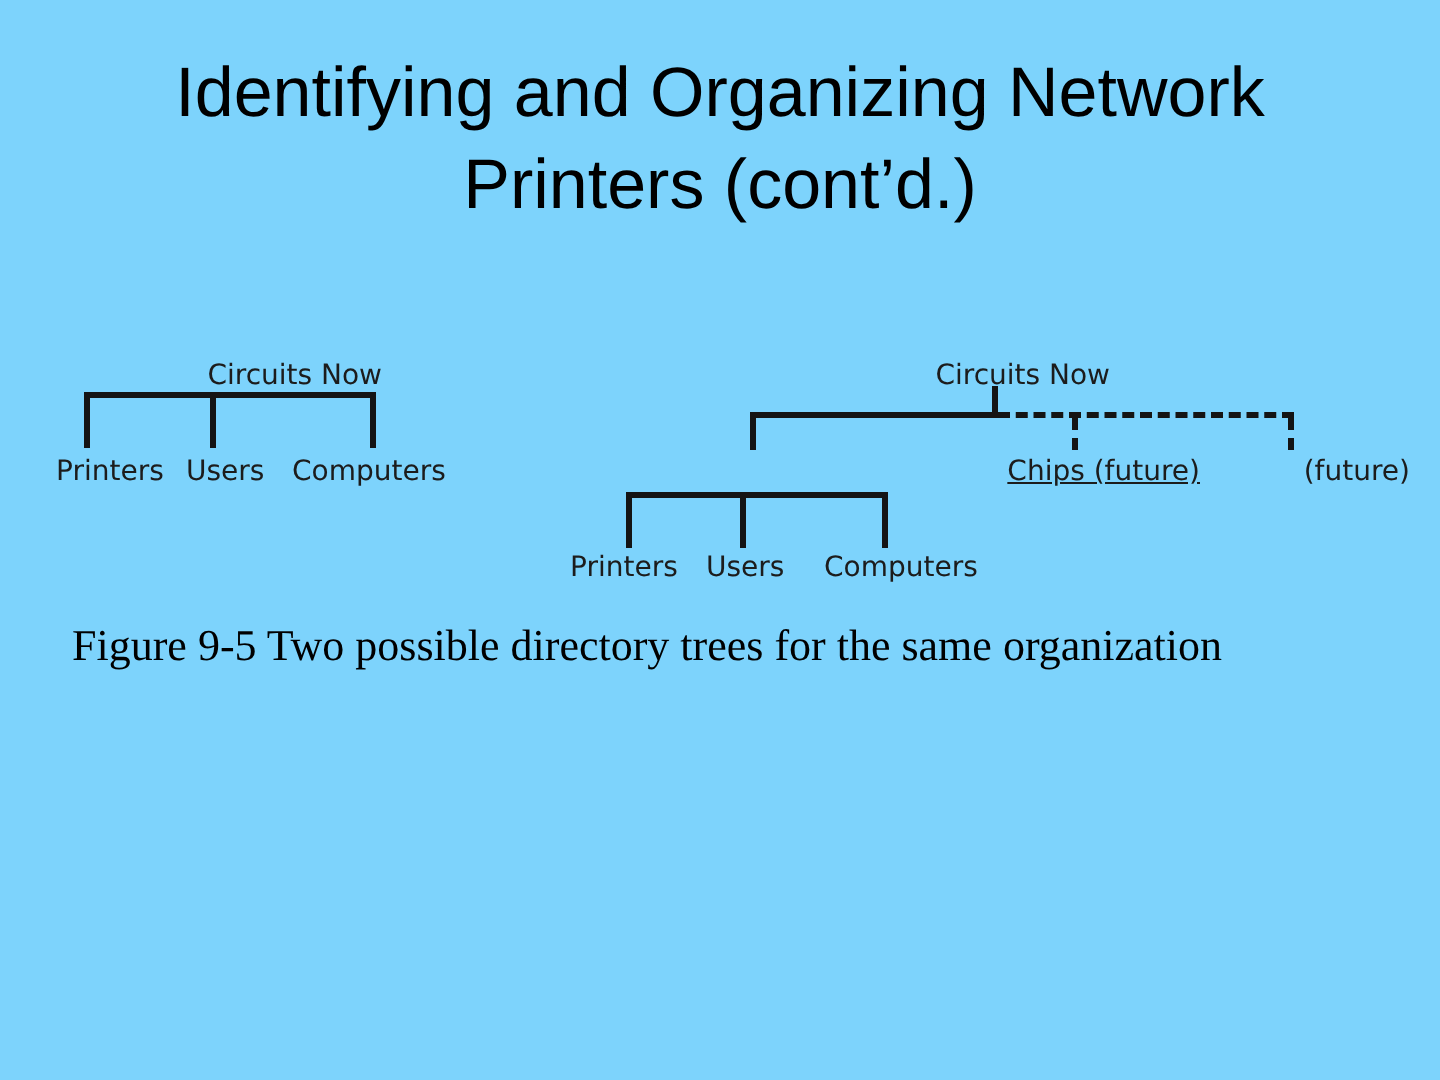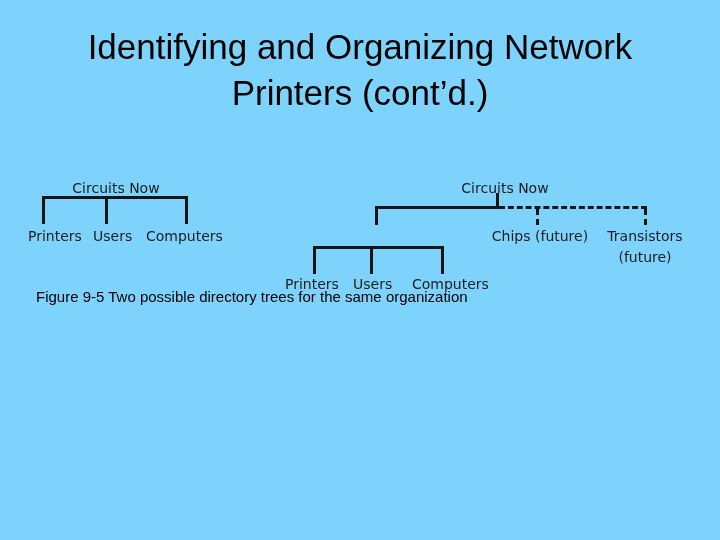--- a/index.html
+++ b/index.html
@@ -32,21 +32,21 @@
     width: 720px; height: 360px;
   }
   .fig-label {
     position: absolute;
     font-family: "DejaVu Sans", sans-serif;
     font-size: 14px;
     line-height: 21px;
     color: #1c1c1c;
     white-space: nowrap;
   }
-  .center { text-align: center; }
+  .center { text-align: right; }
   .hline {
     position: absolute;
     height: 3px;
     background: #141414;
   }
   .vline {
     position: absolute;
     width: 3px;
     background: #141414;
   }
@@ -56,23 +56,24 @@
     border-top: 3px dashed #141414;
   }
   .vdash {
     position: absolute;
     width: 0;
     border-left: 3px dashed #141414;
   }
   .caption {
     position: absolute;
     left: 36px;
-    top: 288px;
-    font-size: 15px;
+    top: 310px;
+    font-size: 22px;
     color: #000000;
+    font-family: Liberation Serif, serif;
   }
 </style>
 </head>
 <body>
 
 <div class="slide">
 
   <div class="title">
     <div>Identifying and Organizing Network</div>
     <div>Printers (cont’d.)</div>
@@ -94,23 +95,22 @@
     <div class="fig-label center" style="left:455px; top:178px; width:100px;">Circuits Now</div>
 
     <div class="vline" style="left:496px; top:193px; height:16px;"></div>
     <div class="hline" style="left:375px; top:206px; width:124px;"></div>
     <div class="hdash" style="left:499px; top:206px; width:148px;"></div>
 
     <div class="vline" style="left:375px; top:206px; height:19px;"></div>
     <div class="vdash" style="left:536px; top:209px; height:16px;"></div>
     <div class="vdash" style="left:644px; top:209px; height:16px;"></div>
 
-    <div class="fig-label center" style="left:480px; top:226px; width:120px;">Chips (future)</div>
+    <div class="fig-label center" style="left:480px; top:226px; width:120px;text-decoration:underline;">Chips (future)</div>
     <div class="fig-label center" style="left:585px; top:226px; width:120px;">
-      <span style="display:block;">Transistors</span>
       <span style="display:block;">(future)</span>
     </div>
 
     <div class="hline" style="left:313px; top:246px; width:131px;"></div>
     <div class="vline" style="left:313px; top:246px; height:28px;"></div>
     <div class="vline" style="left:370px; top:246px; height:28px;"></div>
     <div class="vline" style="left:441px; top:246px; height:28px;"></div>
 
     <div class="fig-label" style="left:285px; top:274px;">Printers</div>
     <div class="fig-label" style="left:353px; top:274px;">Users</div>

